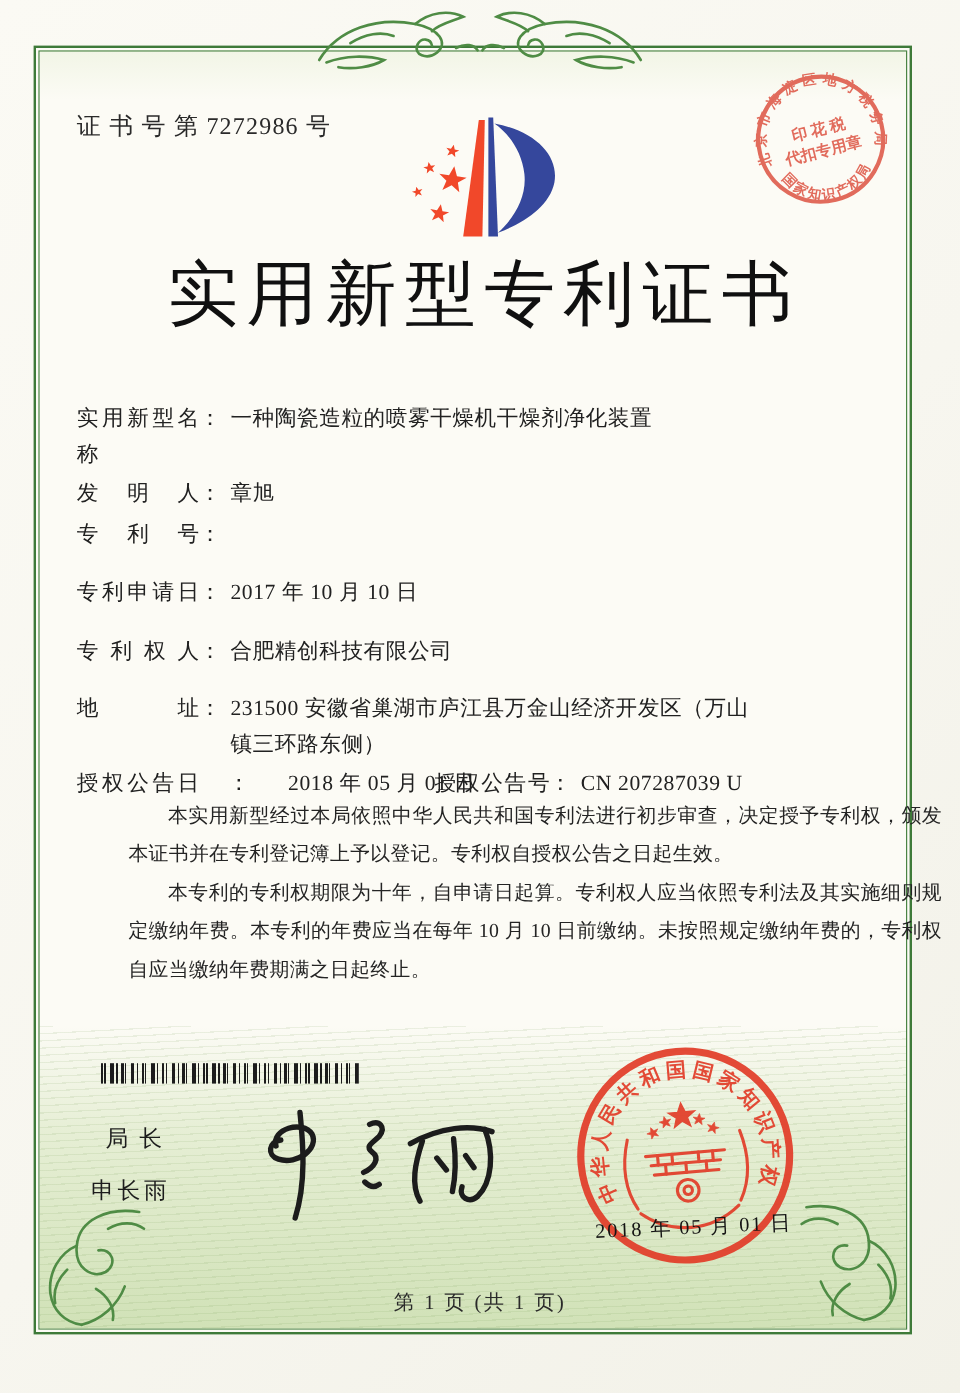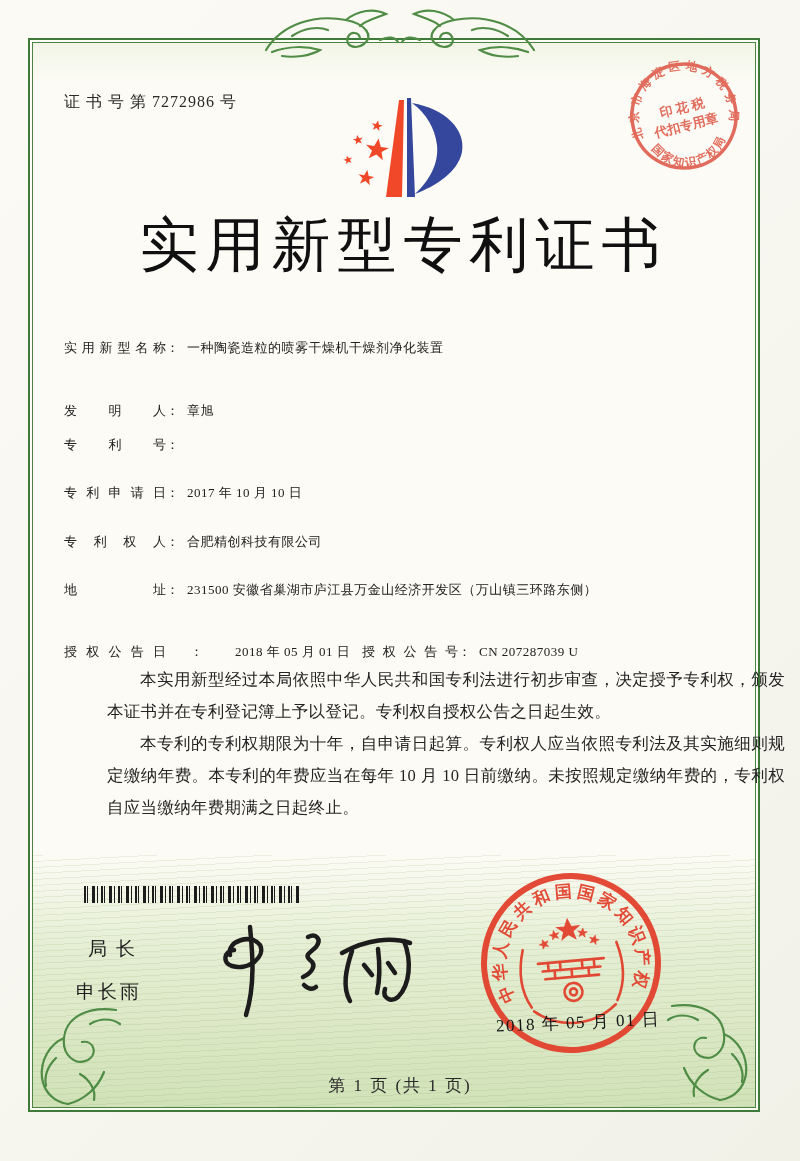--- a/index.html
+++ b/index.html
@@ -15,27 +15,27 @@
   .frame{position:absolute;left:28px;top:38px;width:728px;height:1070px;
     border:2px solid #3e7a39;background:#fcfbf5;}
   .frame-inner{position:absolute;inset:2px;border:1px solid #4a8443;}
   
   .wash{position:absolute;left:3px;right:3px;bottom:3px;height:252px;
     background:
       repeating-linear-gradient(177deg, rgba(118,156,86,.13) 0 1px, rgba(0,0,0,0) 1px 6px),
       linear-gradient(180deg, rgba(212,228,186,0) 0%, rgba(212,228,186,.55) 35%, rgba(201,221,172,.85) 100%);}
   .wash-top{position:absolute;left:3px;right:3px;top:3px;height:40px;
     background:linear-gradient(180deg, rgba(212,228,186,.25), rgba(212,228,186,0));}
-  .certno{position:absolute;left:64px;top:92px;font-size:16px;letter-spacing:1px;color:#2a2a2a;}
+  .certno{position:absolute;left:64px;top:92px;font-size:20px;letter-spacing:1px;color:#2a2a2a;}
   .logo{position:absolute;left:330px;top:96px;}
   .title{position:absolute;left:0;top:206px;width:100%;text-align:center;
     font-size:59px;font-weight:normal;letter-spacing:7px;text-indent:7px;color:#101010;}
   
   .row{position:absolute;left:64px;display:flex;align-items:flex-start;
-    font-size:13px;line-height:30px;color:#212121;}
+    font-size:18px;line-height:30px;color:#212121;}
   .lbl{display:inline-block;width:102px;flex:none;text-align:justify;text-align-last:justify;}
   .colon{flex:none;margin-right:8px;}
   .val{letter-spacing:.5px;}
   .r1{top:333px}.r2{top:396px}.r3{top:430px}.r4{top:478px}.r5{top:527px}.r6{top:575px}
   .row.addr .val{width:436px;}
   .grantrow{top:637px;width:676px;gap:24px;}
   .pair2{position:absolute;left:298px;top:0;display:flex;}
   .pair2 .lbl{width:96px;}
   
   .paras{position:absolute;left:62px;top:664px;width:678px;

